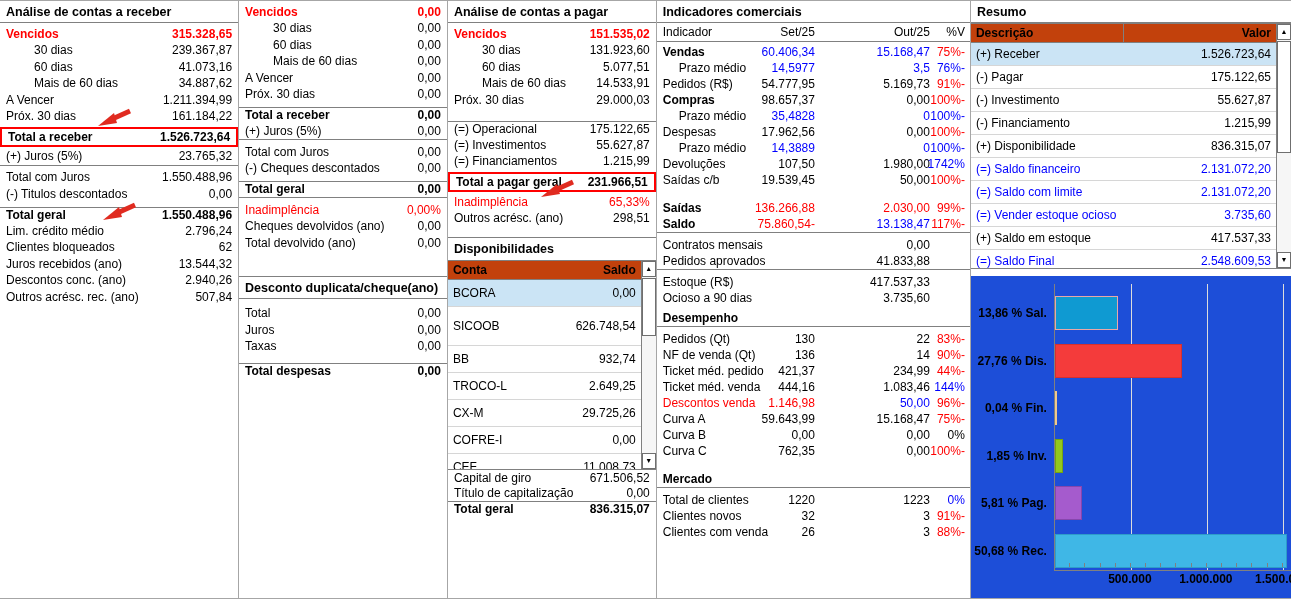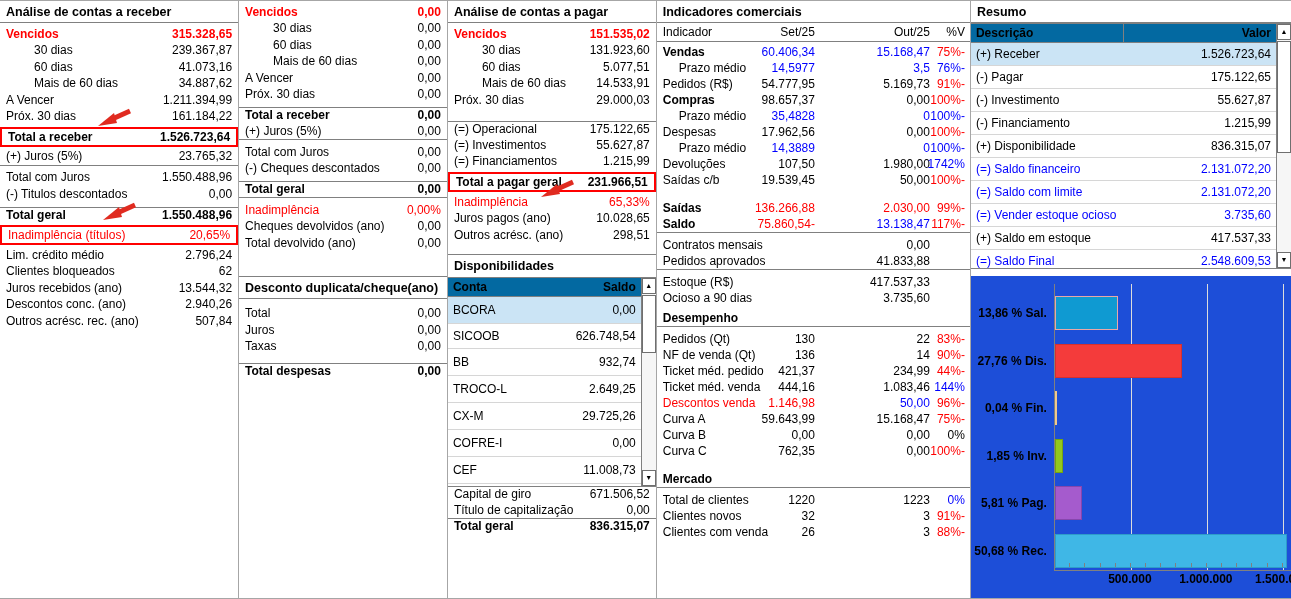--- a/index.html
+++ b/index.html
@@ -29,21 +29,21 @@
   .redbox { border:2px solid #ff0000; margin:2px 0; min-height:20px; }
   .subsec { border-top:1px solid #808080; margin-top:24px; }
   
   .irow { position:relative; min-height:16px; line-height:16px; padding:0 6px; white-space:nowrap; }
   .irow .c-set, .irow .c-out, .irow .c-pct { position:absolute; top:0; text-align:right; }
   .c-set { right:155px; } .c-out { right:40px; } .c-pct { right:5px; }
   .ihdr { border-bottom:1px solid #808080; min-height:18px; line-height:18px; }
   
   .ttable { display:flex; border:1px solid #808080; border-left:none; border-right:none; }
   .tcols { flex:1; overflow:hidden; }
-  .thdr { display:flex; background:#0369a1; border-bottom:1px solid #808080; font-weight:bold; }
+  .thdr { display:flex; background:#c2410c; border-bottom:1px solid #808080; font-weight:bold; }
   .thdr .th { padding:2px 5px; }
   .thdr .th.right { margin-left:auto; text-align:right; }
   .thdr-split { border-left:1px solid #808080; flex:1; text-align:right; padding:2px 5px; font-weight:bold; }
   .trow { display:flex; justify-content:space-between; align-items:center; border-bottom:1px solid #d6d6d6; padding:0 5px; background:#fff; }
   .trow.hl { background:#cbe4f5; }
   .trow .tl { white-space:nowrap; } .trow .tv { white-space:nowrap; text-align:right; }
   
   .sbar { width:15px; border-left:1px solid #808080; background:#f6f6f6; display:flex; flex-direction:column; }
   .sbtn { height:16px; background:#fff; border:1px solid #6f6f6f; font-size:7px; text-align:center; line-height:14px; color:#000; cursor:pointer; }
   .sthumb { background:#fff; border:1px solid #6f6f6f; margin-top:1px; }
@@ -118,24 +118,20 @@
         <div class="prow">
           <span class="lbl">(-) Titulos descontados</span>
           <span class="val">0,00</span>
         </div>
 
         <div class="prow bt mt4">
           <span class="lbl bold">Total geral</span>
           <span class="val bold">1.550.488,96</span>
         </div>
 
-        <div class="prow redbox">
-          <span class="lbl red">Inadimplência (títulos)</span>
-          <span class="val red">20,65%</span>
-        </div>
 
         <div class="prow">
           <span class="lbl">Lim. crédito médio</span>
           <span class="val">2.796,24</span>
         </div>
 
         <div class="prow">
           <span class="lbl">Clientes bloqueados</span>
           <span class="val">62</span>
         </div>
@@ -304,24 +300,20 @@
         <div class="prow redbox mt26">
           <span class="lbl bold">Total a pagar geral</span>
           <span class="val bold">231.966,51</span>
         </div>
 
         <div class="prow">
           <span class="lbl red">Inadimplência</span>
           <span class="val red">65,33%</span>
         </div>
 
-        <div class="prow">
-          <span class="lbl">Juros pagos (ano)</span>
-          <span class="val">10.028,65</span>
-        </div>
 
 
         <div class="prow">
           <span class="lbl">Outros acrésc. (ano)</span>
           <span class="val">298,51</span>
         </div>
       </div>
     <div class="subsec" style="margin-top:10px;">
       <div class="ptitle" style="border-bottom:none;">Disponibilidades</div>
       <div class="ttable" style="height:210px;">
@@ -330,21 +322,21 @@
             <span class="th">Conta</span>
             <span class="th right">Saldo</span>
           </div>
           <div>
 
               <div class="trow hl" style="height:27px;">
                 <span class="tl">BCORA</span>
                 <span class="tv">0,00</span>
               </div>
 
-              <div class="trow" style="height:25px;">
+              <div class="trow" style="height:39px;">
                 <span class="tl">SICOOB</span>
                 <span class="tv">626.748,54</span>
               </div>
 
               <div class="trow" style="height:27px;">
                 <span class="tl">BB</span>
                 <span class="tv">932,74</span>
               </div>
 
               <div class="trow" style="height:27px;">

